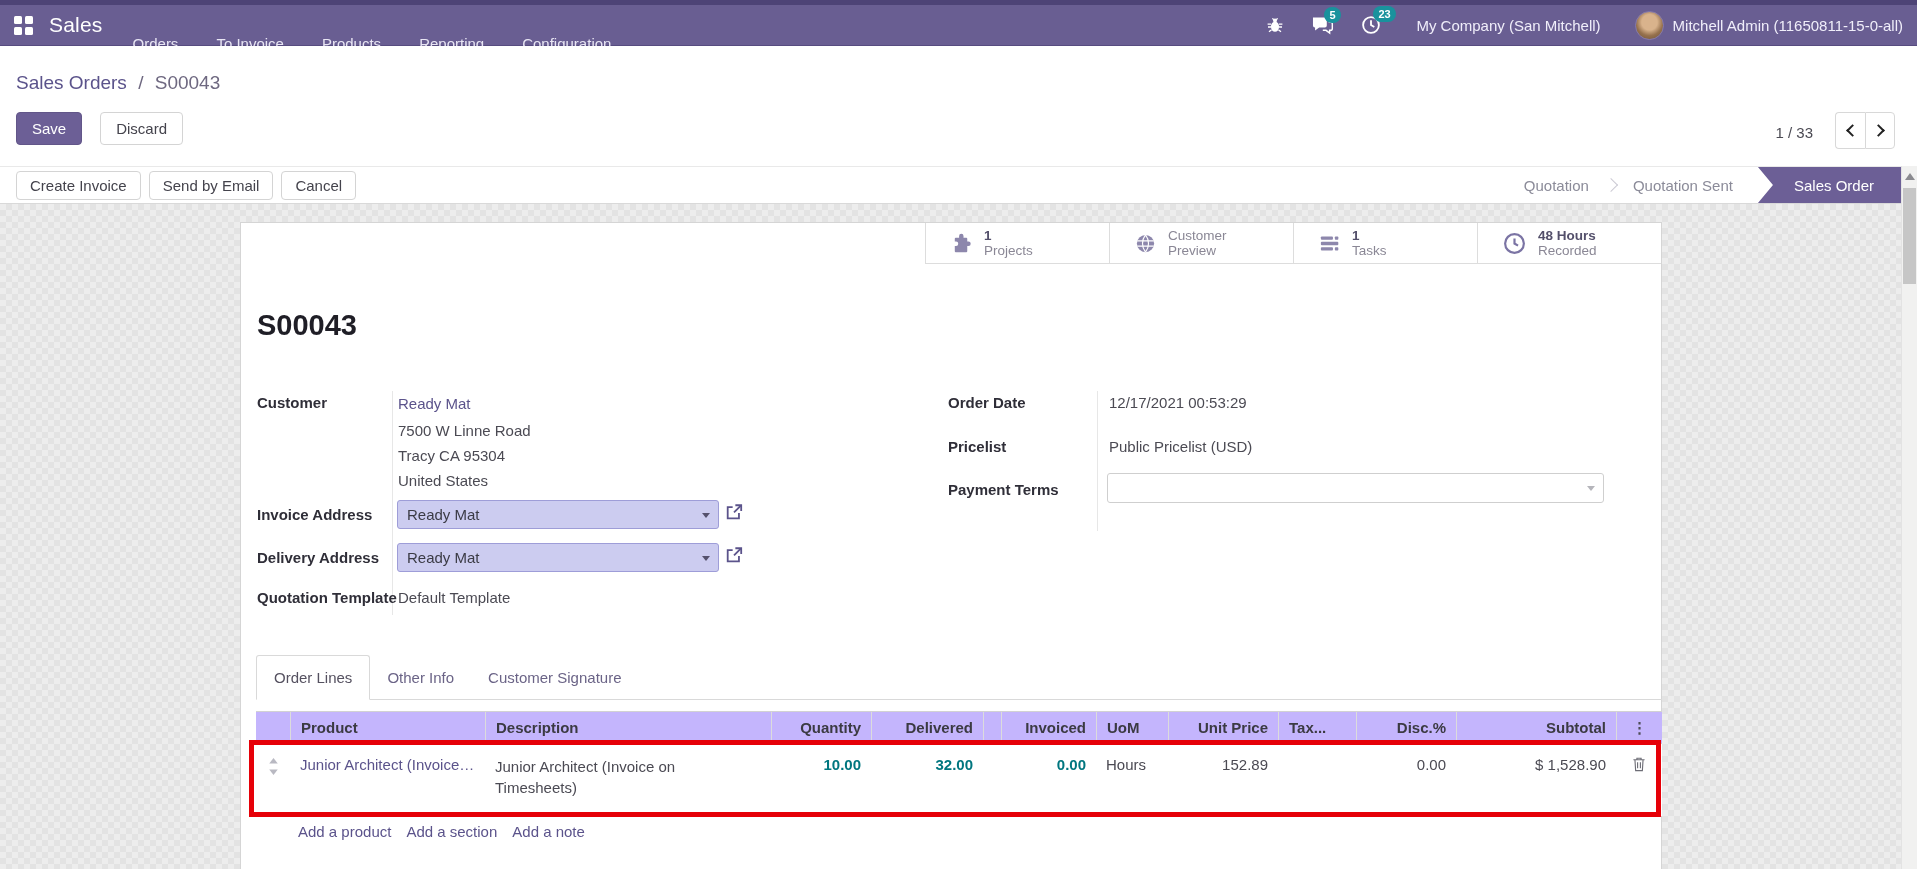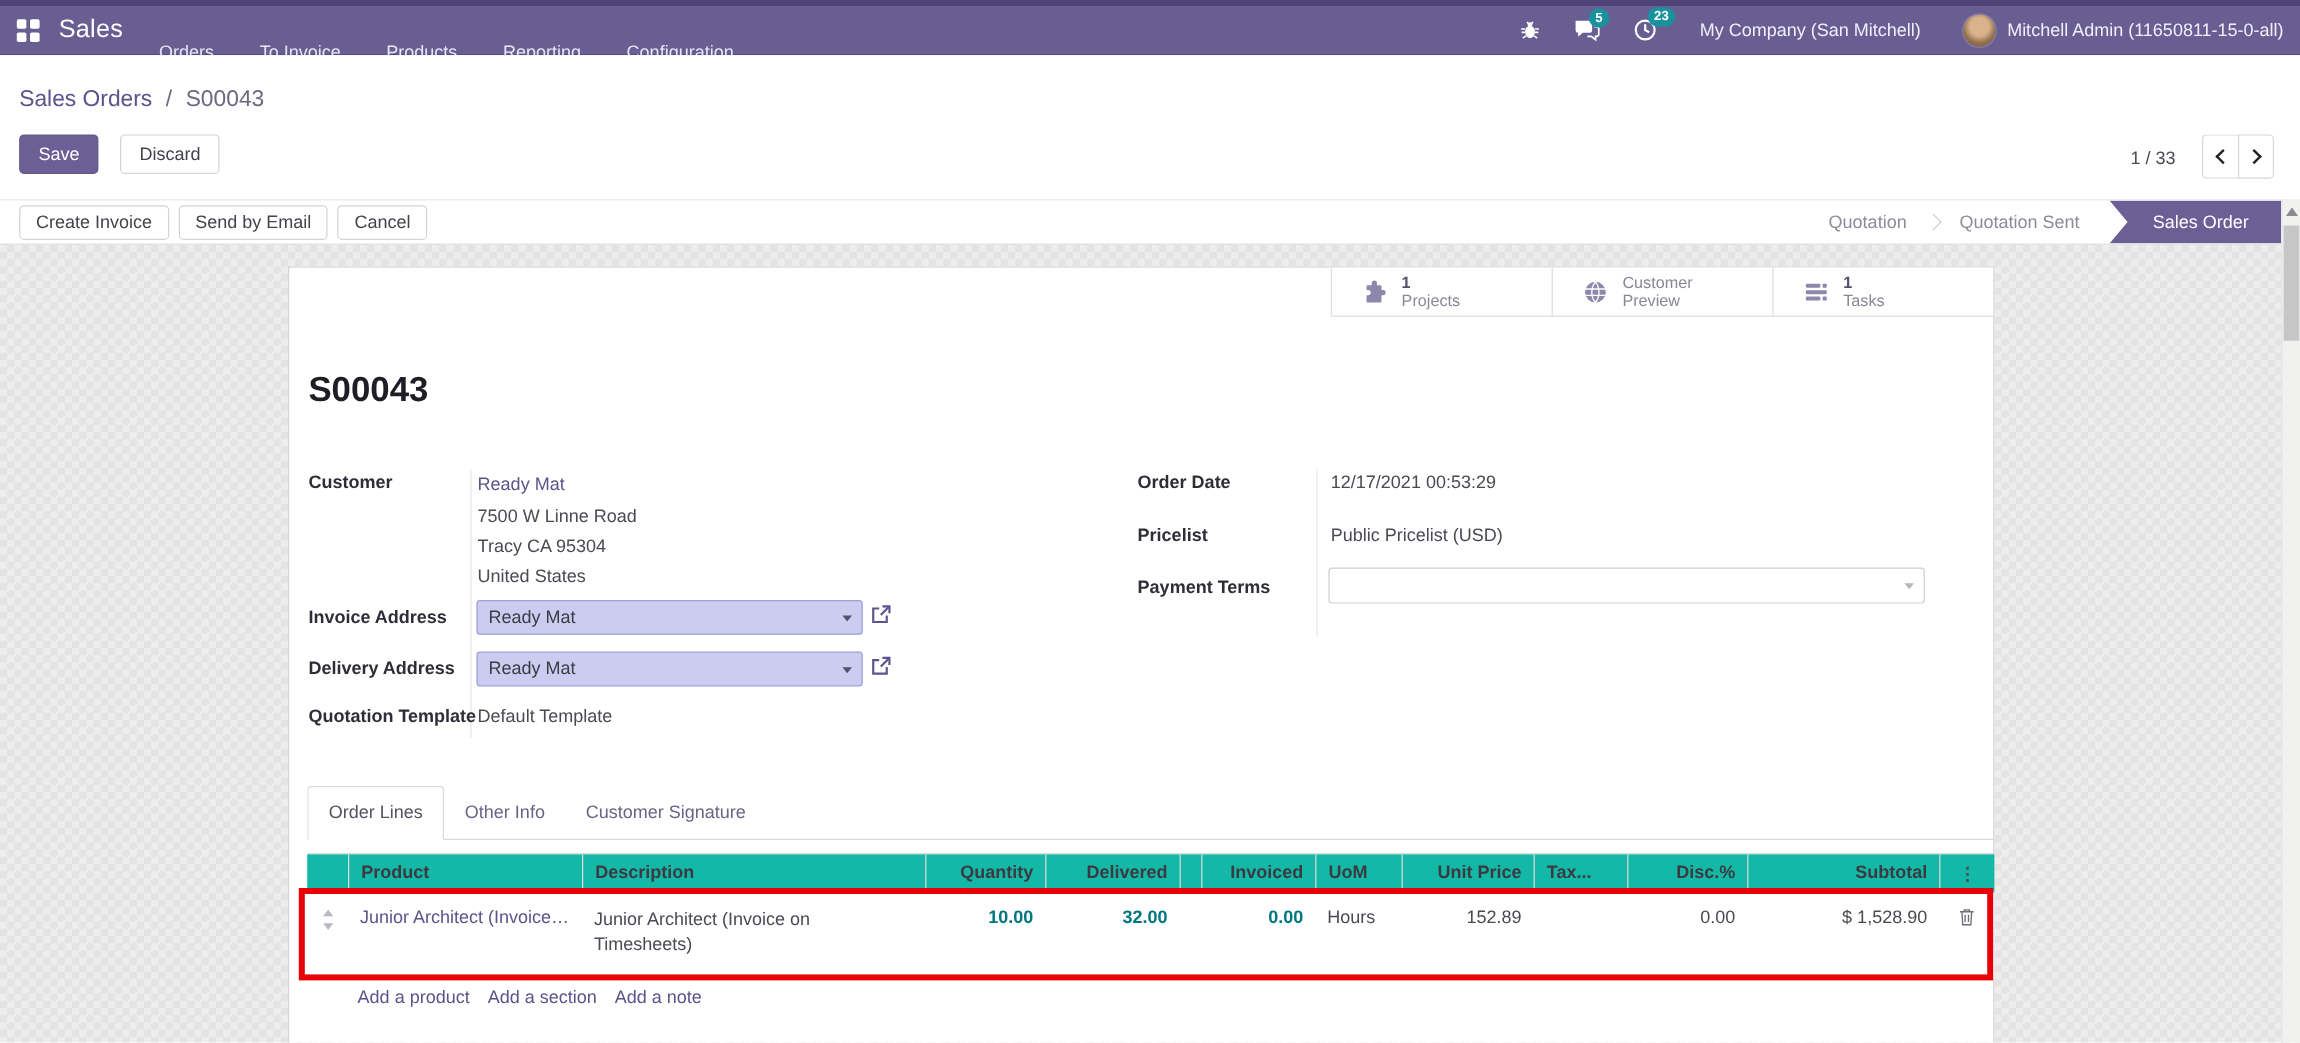--- a/index.html
+++ b/index.html
@@ -117,21 +117,21 @@
   .tabs{ position:absolute; left:15px; top:430px; width:1406px; height:47px; display:flex; align-items:flex-end; border-bottom:1px solid #d9d9d9; font-size:15px; }
   .tab{ padding:13px 17px; color:#6b6487; cursor:pointer;margin-top:19px; }
   .tab.active{
     background:#fff; border:1px solid #d9d9d9; border-bottom:1px solid #fff;
     margin-bottom:-1px; border-radius:3px 3px 0 0; color:#555160;
   }
 
   
   .ol-table{ position:absolute; left:15px; top:488px; width:1406px; border-top:1px solid #d2d2d2; font-size:15px; }
   .ol-row{ display:flex; }
-  .ol-head{ background:#14b8a6; border-bottom:1px solid #cfcfcf; height:32px; }
+  .ol-head{ background:#c4b5fd; border-bottom:1px solid #cfcfcf; height:32px; }
   .ol-head .cell{ display:flex; align-items:center; font-weight:700; color:#3b3a42; border-left:1px solid #dcdcdc; }
   .ol-head .cell:first-child{ border-left:none; }
   .ol-body{ background:#fff; min-height:72px; }
   .cell{ padding:0 10px; }
   .c-handle{ width:34px; padding:0; display:flex; justify-content:center; }
   .c-product{ width:195px; }
   .c-desc{ width:286px; }
   .c-qty{ width:100px; justify-content:flex-end; text-align:right; }
   .c-delivered{ width:112px; justify-content:flex-end; text-align:right; }
   .c-gap{ width:18px; padding:0; }
@@ -275,20 +275,30 @@
           <svg width="23" height="23" viewBox="0 0 24 24" fill="#8d87ac">
             <rect x="3" y="4.6" width="12.6" height="3.5" rx="1"></rect>
               <rect x="17.6" y="4.6" width="3.6" height="3.5" rx="0.8"></rect>
             <rect x="3" y="10.2" width="18.2" height="3.5" rx="1"></rect>
             <rect x="3" y="15.8" width="12.6" height="3.5" rx="1"></rect>
               <rect x="17.6" y="15.8" width="3.6" height="3.5" rx="0.8"></rect>
           </svg>
           <span class="stat-text">
             <span class="stat-value">1</span>
             <span class="stat-label">Tasks</span>
+          </span>
+        </div>
+        <div class="stat-btn">
+          <svg width="25" height="25" viewBox="0 0 24 24" fill="none" stroke="#7b74a4" stroke-width="2.1">
+            <circle cx="12" cy="12" r="9"></circle>
+            <path d="M12 7.2V12l3.4 2"></path>
+          </svg>
+          <span class="stat-text">
+            <span class="stat-value">48 Hours</span>
+            <span class="stat-label">Recorded</span>
           </span>
         </div>
       </div>
 
       <div class="sheet-title">S00043</div>
 
       <div class="vsep" style="left:151px;top:168px;height:224px;"></div>
       <div class="vsep" style="left:856px;top:168px;height:140px;"></div>
 
       <div class="o-label" style="left:16px;top:171px;">Customer</div>

